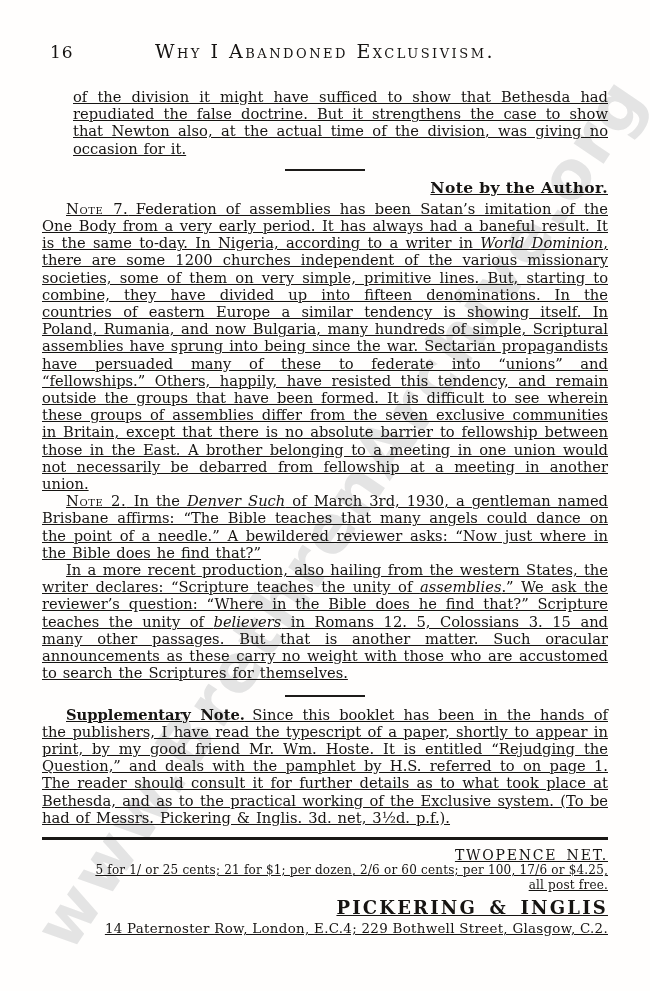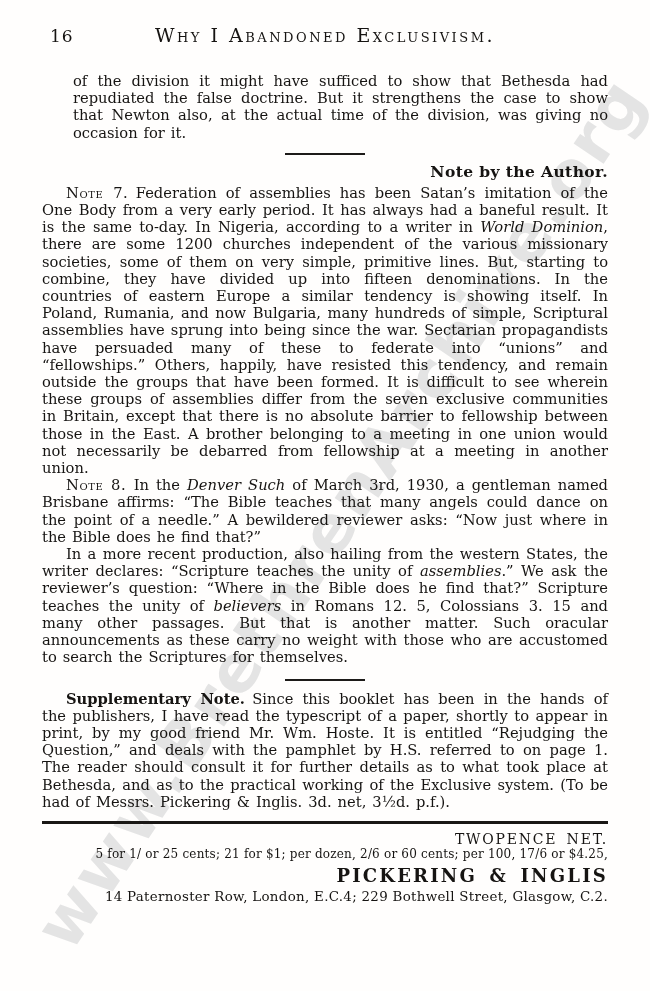--- a/index.html
+++ b/index.html
@@ -28,22 +28,23 @@
     letter-spacing: 3px;
     color: #e4e4e4;
     white-space: nowrap;
     user-select: none;
   }
 
   .content {
     position: absolute;
     inset: 0;
     z-index: 1;
-    padding: 24px 42px 0 42px;
+    padding: 40px 42px 0 42px;
     box-sizing: border-box;
+    text-decoration: underline;
   }
 
   .page-header { position: relative; height: 26px; margin-bottom: 22px; }
   .page-number {
     position: absolute; left: 8px; top: 2px;
     font-size: 17px; letter-spacing: 1px;
   }
   .running-title {
     position: absolute; left: 0; right: 0; top: 0; margin: 0;
     text-align: center;
@@ -109,31 +110,32 @@
     </header>
 
     <p class="para noindent"><span>of the division it might have sufficed to show that Bethesda had repudiated the false doctrine. But it strengthens the case to show that Newton also, at the actual time of the division, was giving no occasion for it.</span></p>
 
     <div class="rule-short"></div>
 
     <h2 class="note-heading">Note by the Author.</h2>
 
     <p class="para"><span class="sc">Note 7.</span><span> Federation of assemblies has been Satan’s imitation of the One Body from a very early period. It has always had a baneful result. It is the same to-day. In Nigeria, according to a writer in </span><span class="it">World Dominion</span><span>, there are some 1200 churches independent of the various missionary societies, some of them on very simple, primitive lines. But, starting to combine, they have divided up into fifteen denominations. In the countries of eastern Europe a similar tendency is showing itself. In Poland, Rumania, and now Bulgaria, many hundreds of simple, Scriptural assemblies have sprung into being since the war. Sectarian propagandists have persuaded many of these to federate into “unions” and “fellowships.” Others, happily, have resisted this tendency, and remain outside the groups that have been formed. It is difficult to see wherein these groups of assemblies differ from the seven exclusive communities in Britain, except that there is no absolute barrier to fellowship between those in the East. A brother belonging to a meeting in one union would not necessarily be debarred from fellowship at a meeting in another union.</span></p>
 
-    <p class="para"><span class="sc">Note 8.</span><span> In the </span><span class="it">Denver Such</span><span> of March 3rd, 1930, a gentleman named Brisbane affirms: “The Bible teaches that many angels could dance on the point of a needle.” A bewildered reviewer asks: “Now just where in the Bible does he find that?”</span></p>
+    <p class="para"><span class="sc">Note 2.</span><span> In the </span><span class="it">Denver Such</span><span> of March 3rd, 1930, a gentleman named Brisbane affirms: “The Bible teaches that many angels could dance on the point of a needle.” A bewildered reviewer asks: “Now just where in the Bible does he find that?”</span></p>
 
     <p class="para"><span>In a more recent production, also hailing from the western States, the writer declares: “Scripture teaches the unity of </span><span class="it">assemblies</span><span>.” We ask the reviewer’s question: “Where in the Bible does he find that?” Scripture teaches the unity of </span><span class="it">believers</span><span> in Romans 12. 5, Colossians 3. 15 and many other passages. But that is another matter. Such oracular announcements as these carry no weight with those who are accustomed to search the Scriptures for themselves.</span></p>
 
     <div class="rule-short rule2"></div>
 
     <p class="para"><span class="bd">Supplementary Note.</span><span> Since this booklet has been in the hands of the publishers, I have read the typescript of a paper, shortly to appear in print, by my good friend Mr. Wm. Hoste. It is entitled “Rejudging the Question,” and deals with the pamphlet by H.S. referred to on page 1. The reader should consult it for further details as to what took place at Bethesda, and as to the practical working of the Exclusive system. (To be had of Messrs. Pickering &amp; Inglis. 3d. net, 3½d. p.f.).</span></p>
 
     <div class="rule-full"></div>
 
     <footer class="imprint">
       <div class="price-title">TWOPENCE NET.</div>
       <div class="price-line">5 for 1/ or 25 cents; 21 for $1; per dozen, 2/6 or 60 cents; per 100, 17/6 or $4.25,</div>
+      <div class="price-line">all post free.</div>
       <div class="publisher">PICKERING &amp; INGLIS</div>
       <div class="addresses">14 Paternoster Row, London, E.C.4; 229 Bothwell Street, Glasgow, C.2.</div>
     </footer>
 
   </div>
 </div>
 
 </body></html>

